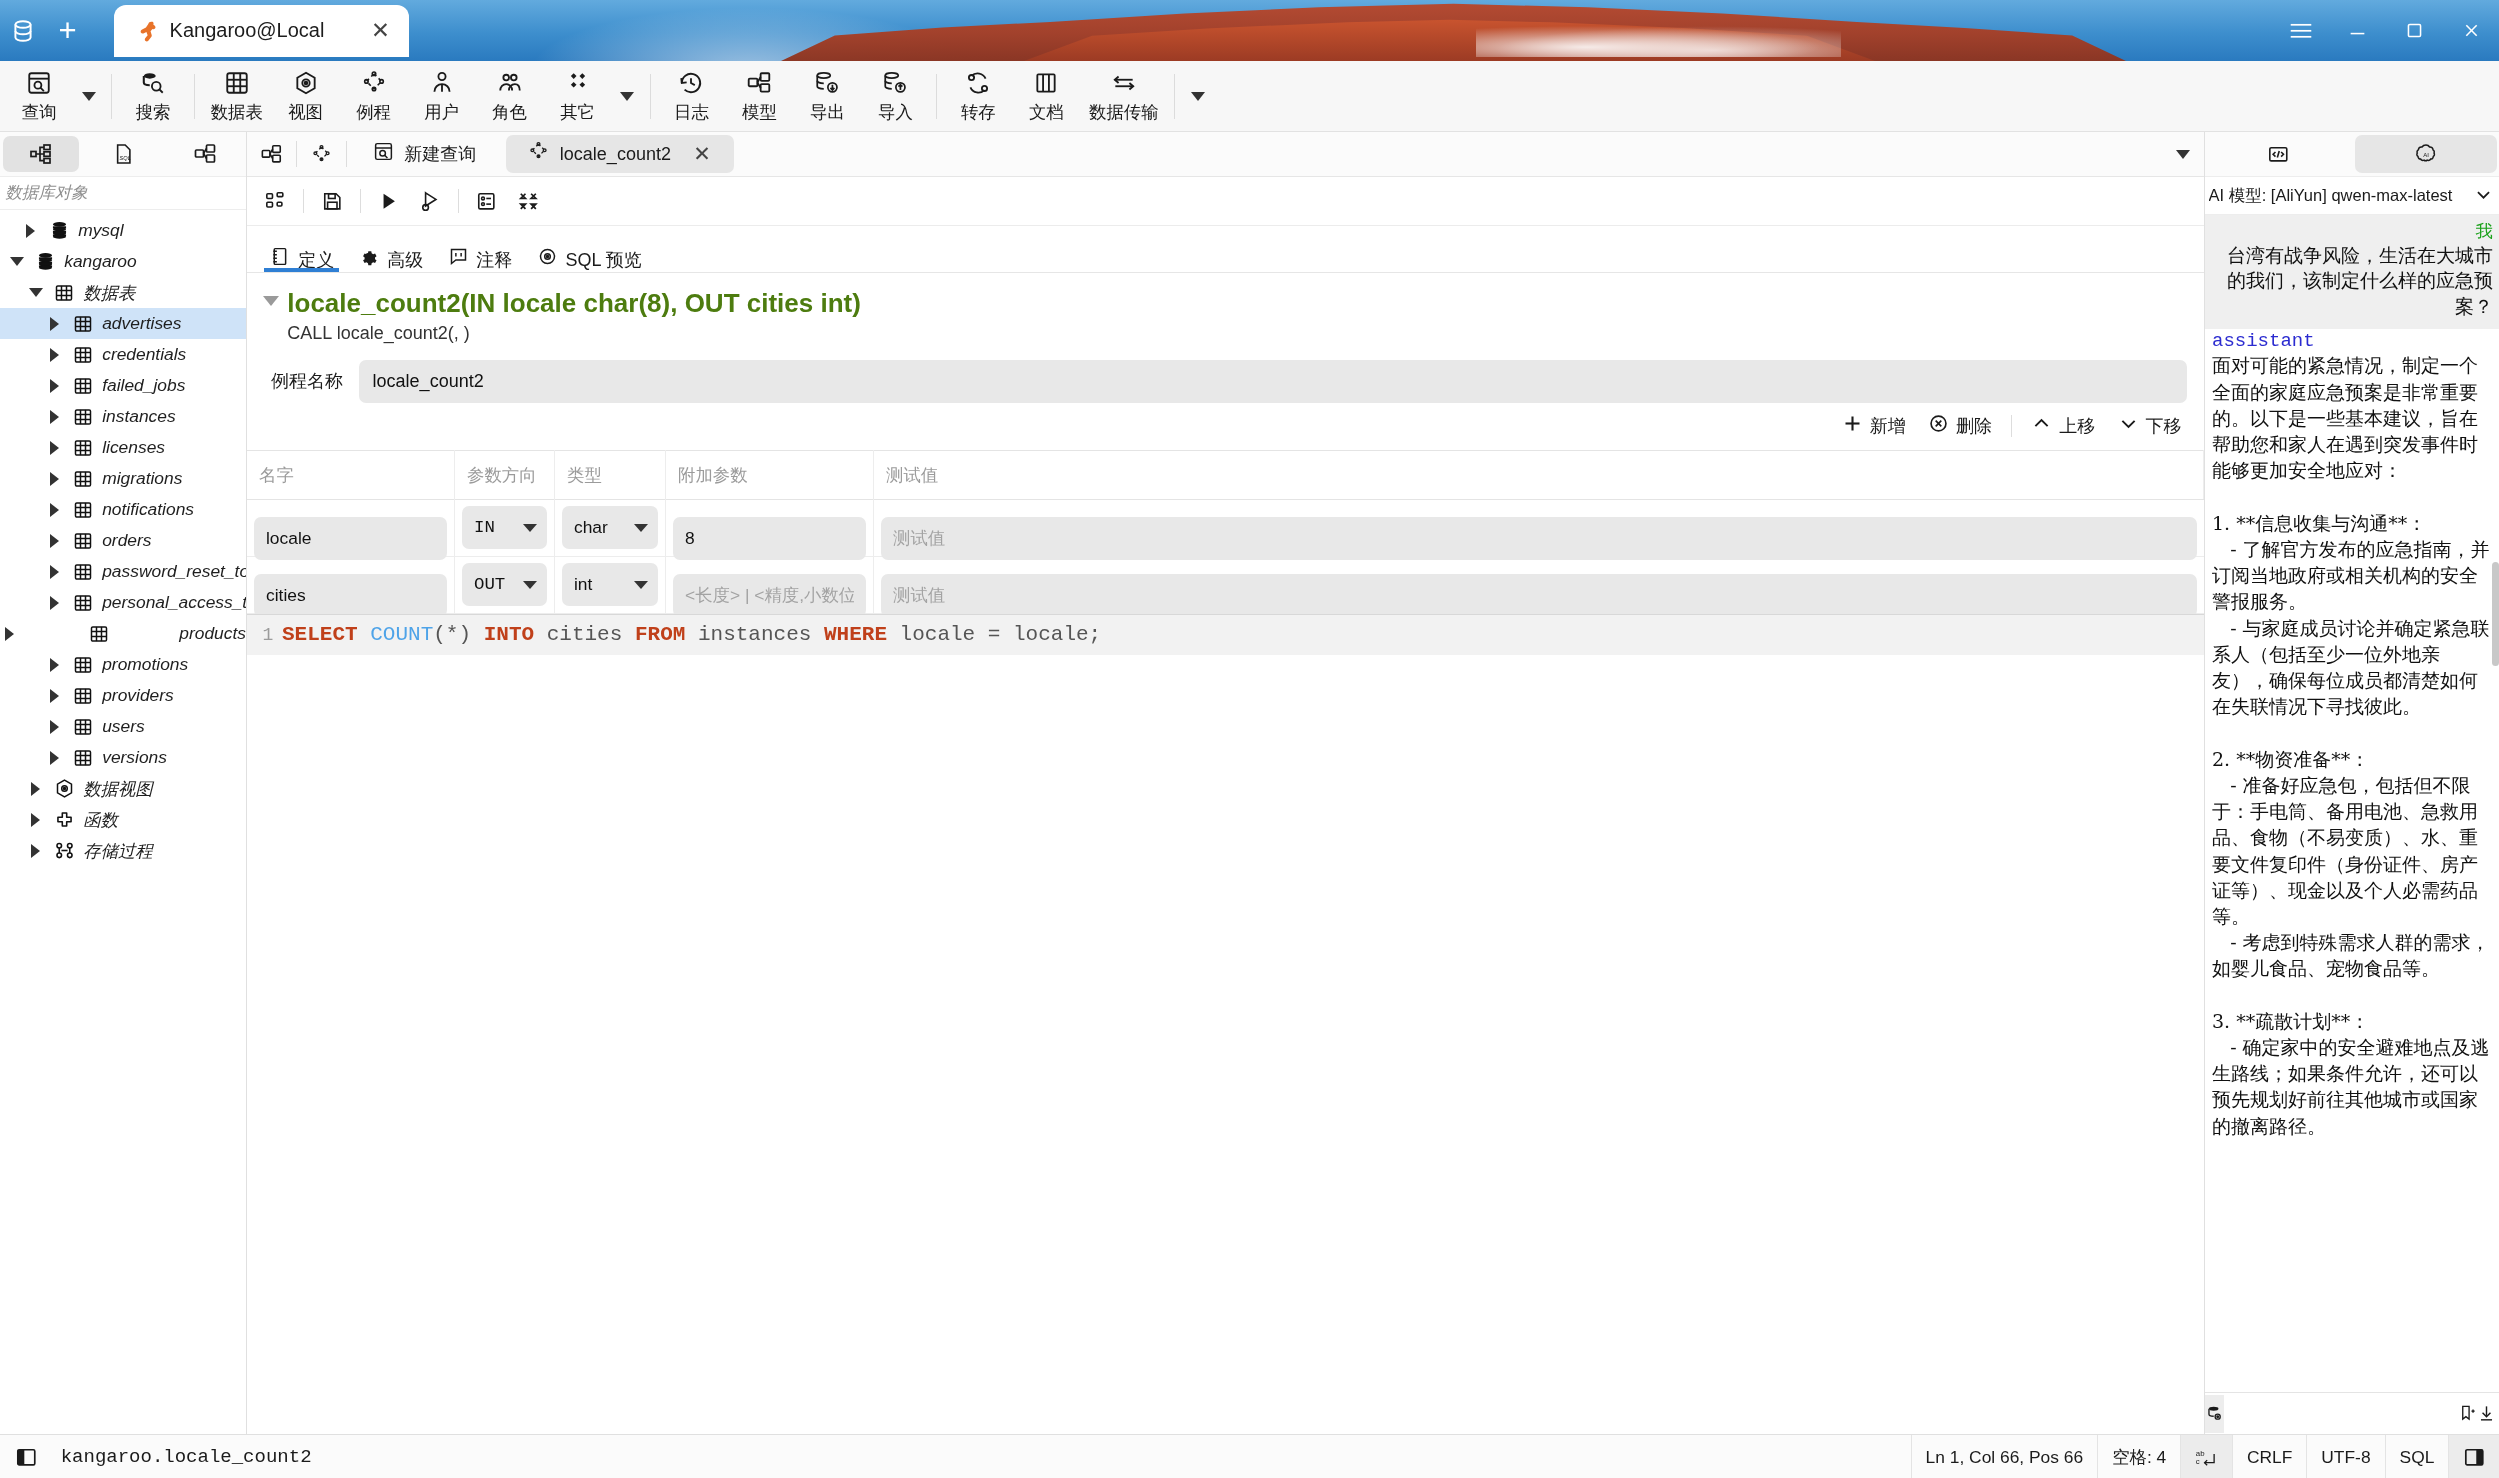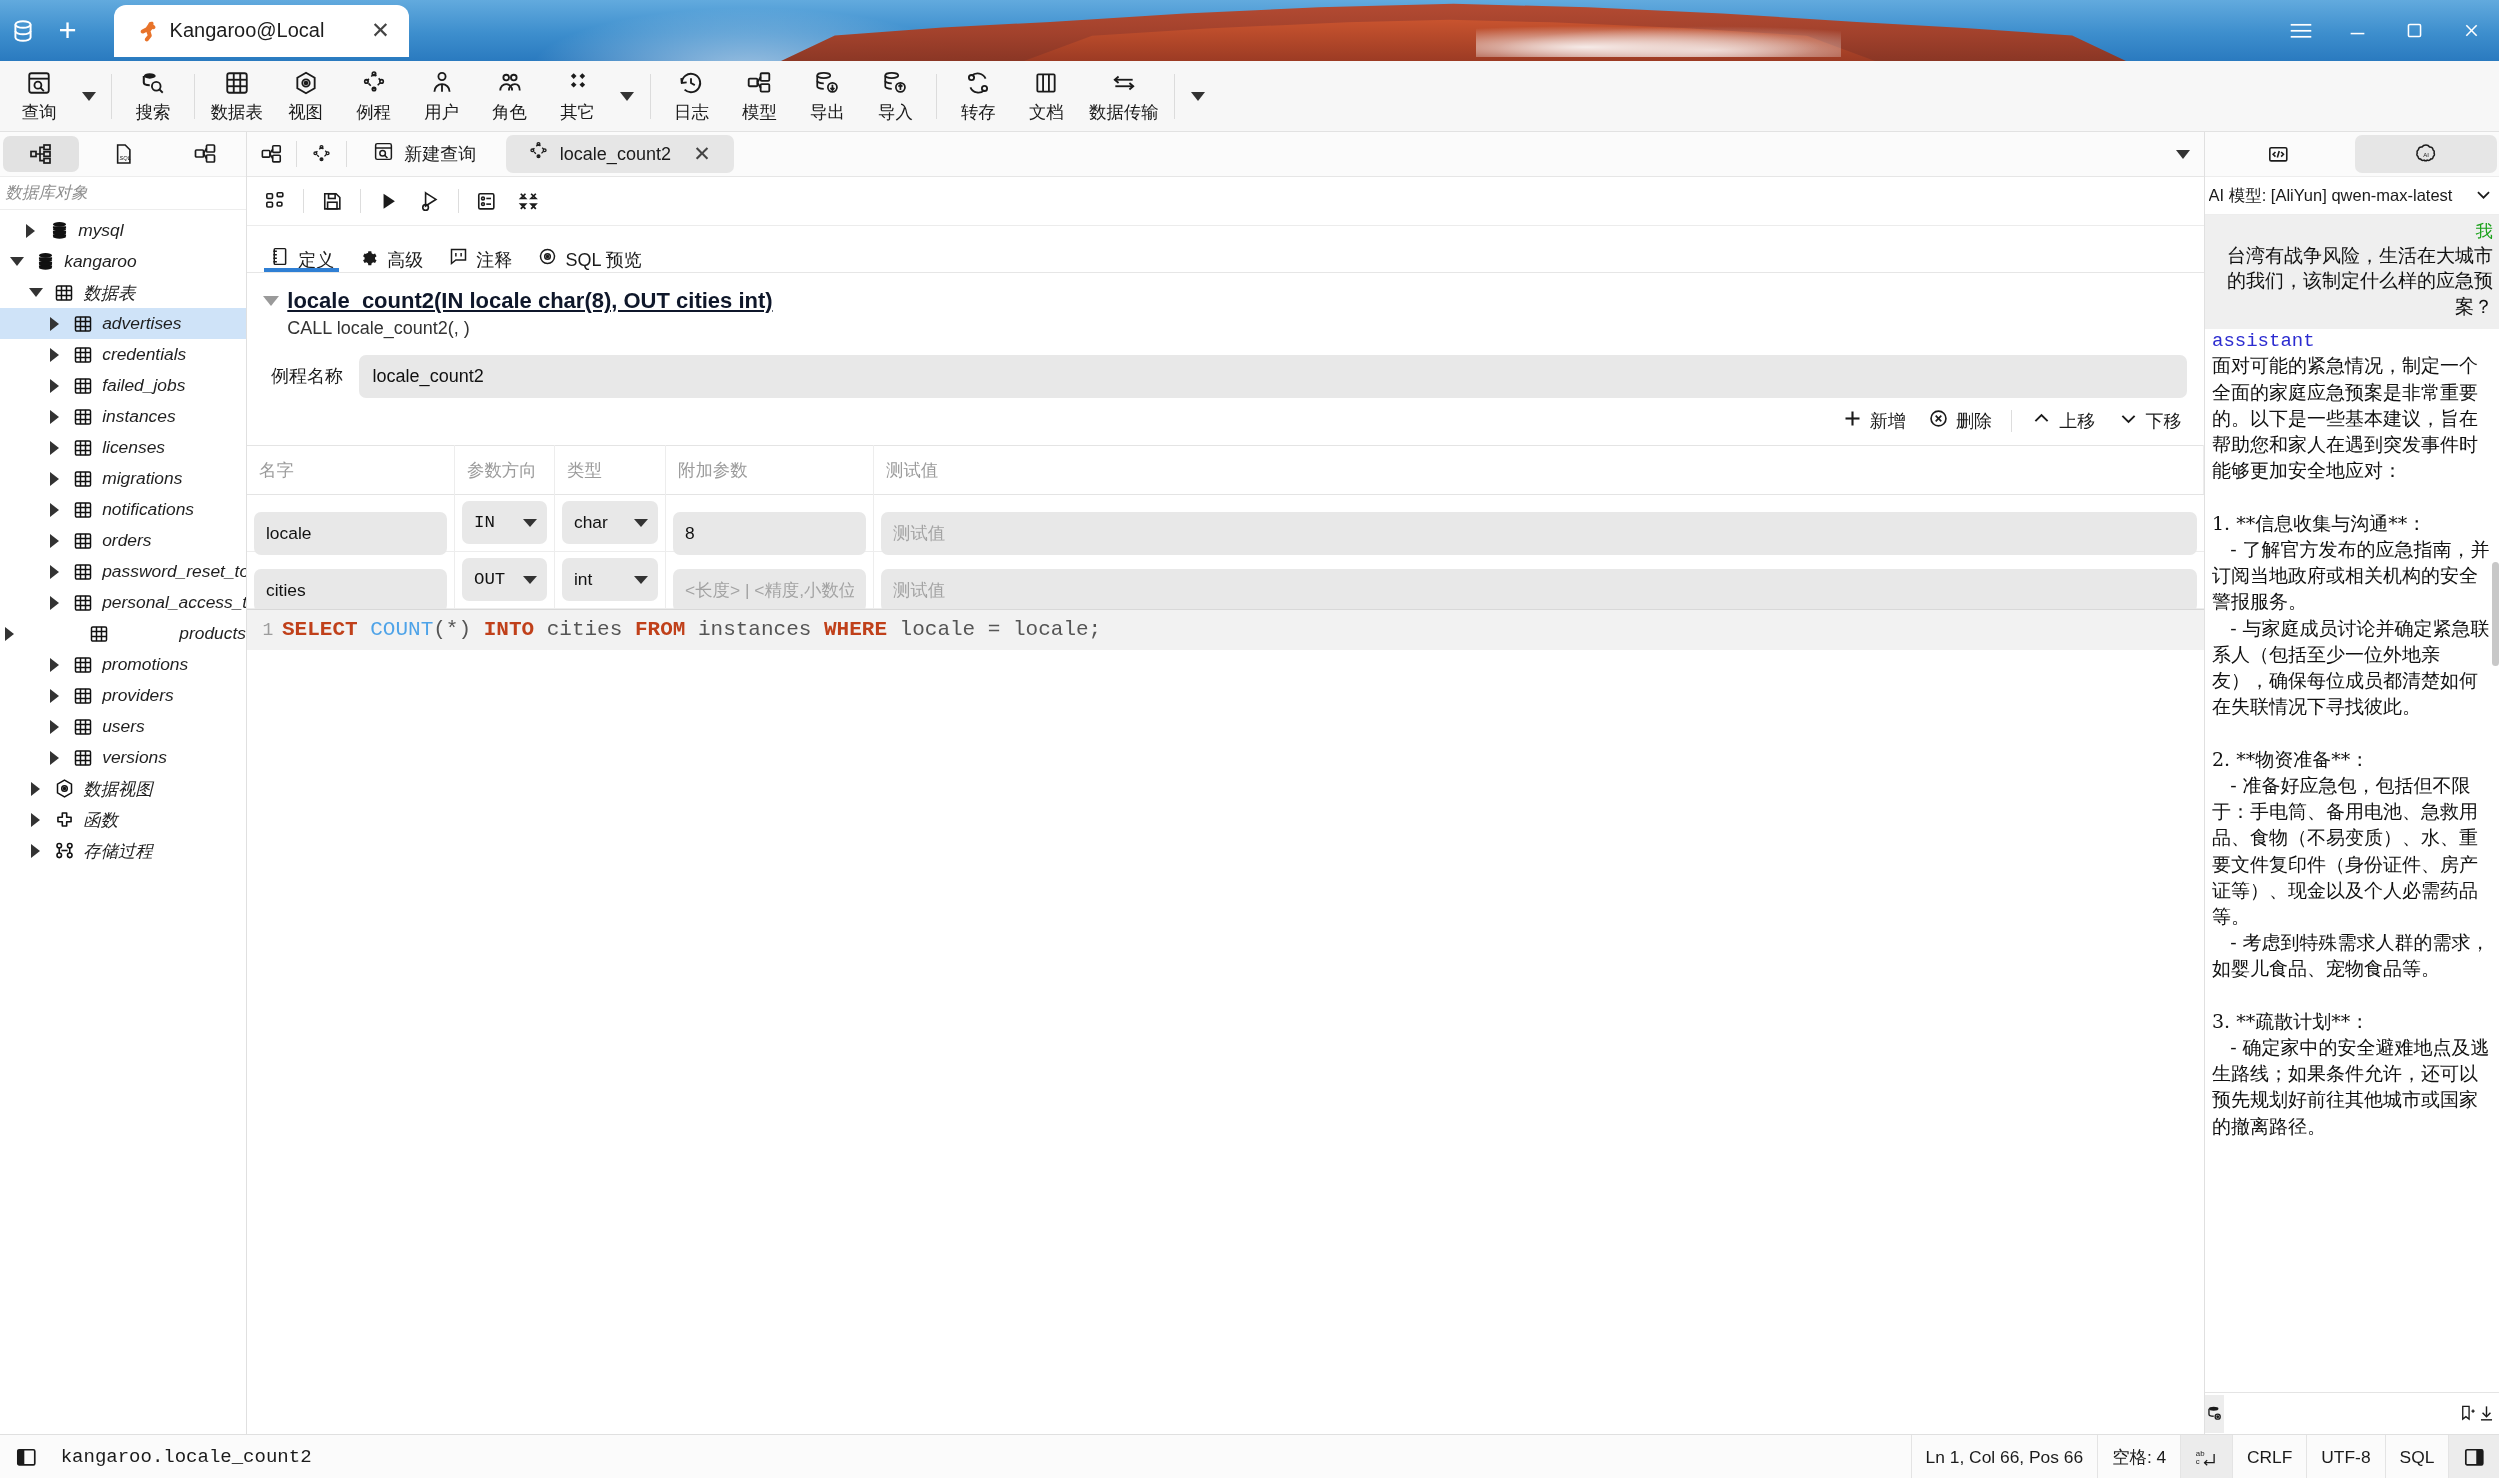--- a/index.html
+++ b/index.html
@@ -105,21 +105,21 @@
   .ed-tb-btn { width: 40px; height: 40px; display:flex; align-items:center; justify-content:center; cursor:pointer; border-radius:5.2px; }
   .ed-tb-sep { width:0.9px; height:24px; background:#ddd; margin:0 6px; }
 
   .ed-subtabs { height: 47px; flex:0 0 47px; display:flex; align-items:center; border-bottom:0.9px solid #e6e6e6; padding-left: 12px; gap: 3.5px; }
   .st { display:flex; align-items:flex-end; gap:7.8px; padding: 0 10.4px; height: 45px; font-size:18px; color:#1b1b1b; cursor:pointer; position:relative; }
   .st.active::after { content:''; position:absolute; left:5.2px; right:5.2px; bottom:0; height:3.5px; background:#2f7fd4; }
 
   .proc-head { padding: 14px 0 5.2px 15.6px; display:flex; align-items:flex-start; gap: 8.7px; }
   .proc-caret { margin-top: 19px; }
   .caret-dn-gray { width:0;height:0;border-left:8.7px solid transparent;border-right:8.7px solid transparent;border-top:10.4px solid #9a9a9a; }
-  .proc-title { font-size: 22px; font-weight: bold; color: #0f172a; line-height: 1.25; text-decoration: underline; }
+  .proc-title { font-size: 26px; font-weight: bold; color: #4d7c0f; line-height: 1.25; }
   .proc-call { font-size: 18px; color: #333; margin-top: 3.5px; }
 
   .namerow { display:flex; align-items:center; padding: 10.4px 17.4px 0 24px; gap: 15.6px; }
   .namelabel { font-size: 18px; color: #1b1b1b; white-space: nowrap; }
   .nameinput {
     flex: 1 1 auto; height: 43px; background: #e8e8e8; border: none; border-radius: 7px;
     padding: 0 14px; font-size: 18px; color: #111; font-family: inherit;
   }
 
   .actionrow { display:flex; align-items:center; justify-content:flex-end; height: 47px; padding-right: 12px; gap: 1.7px; }

